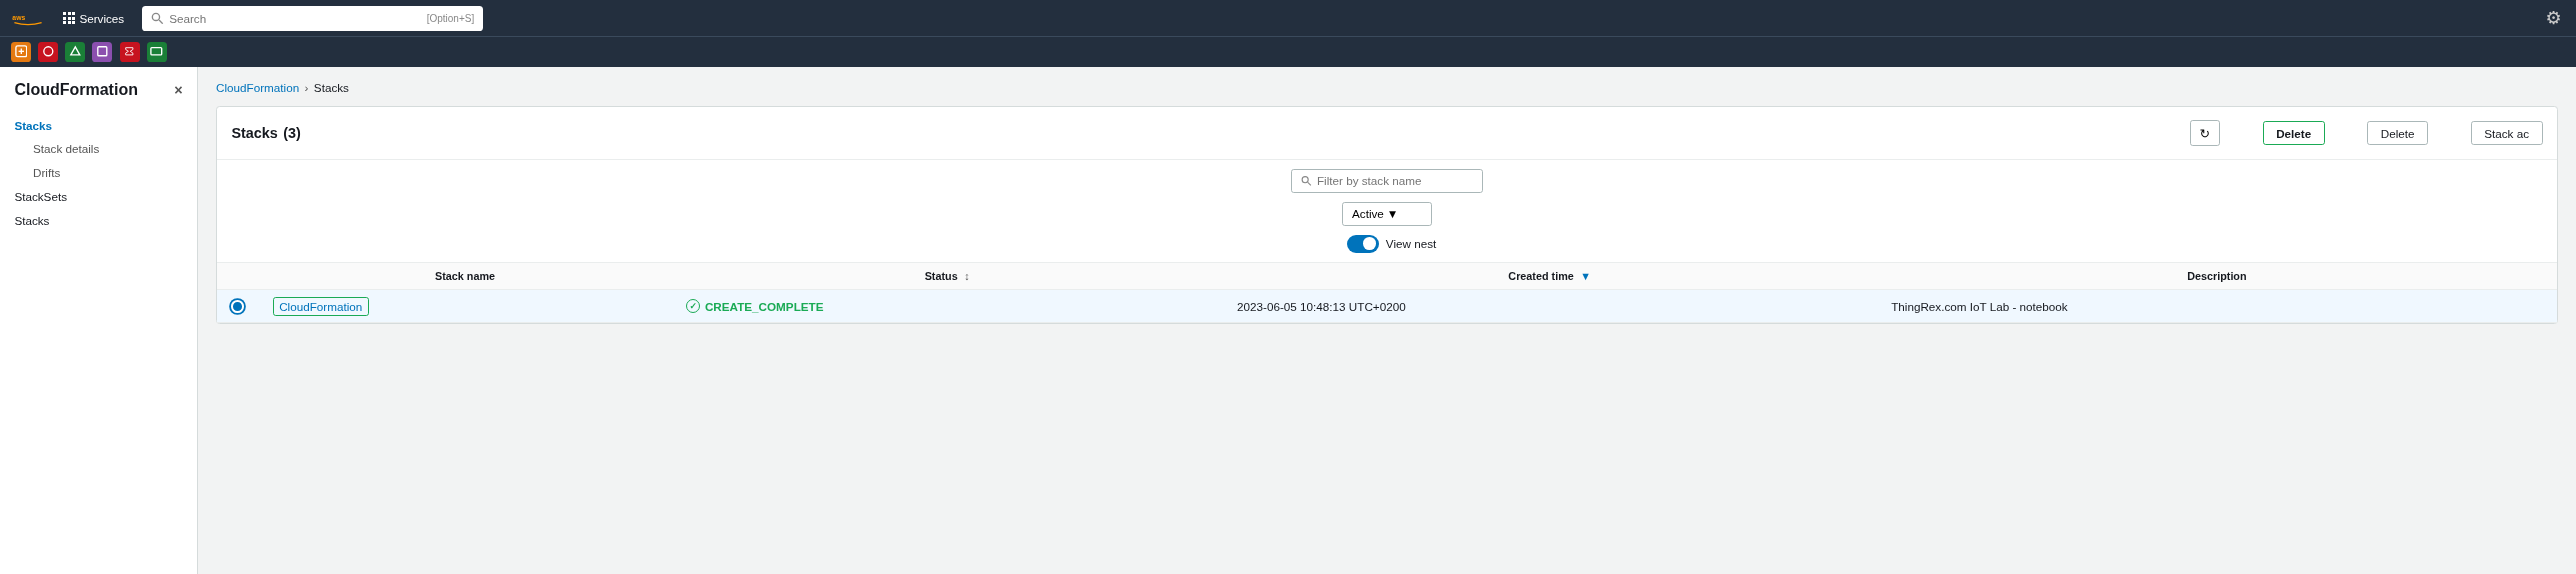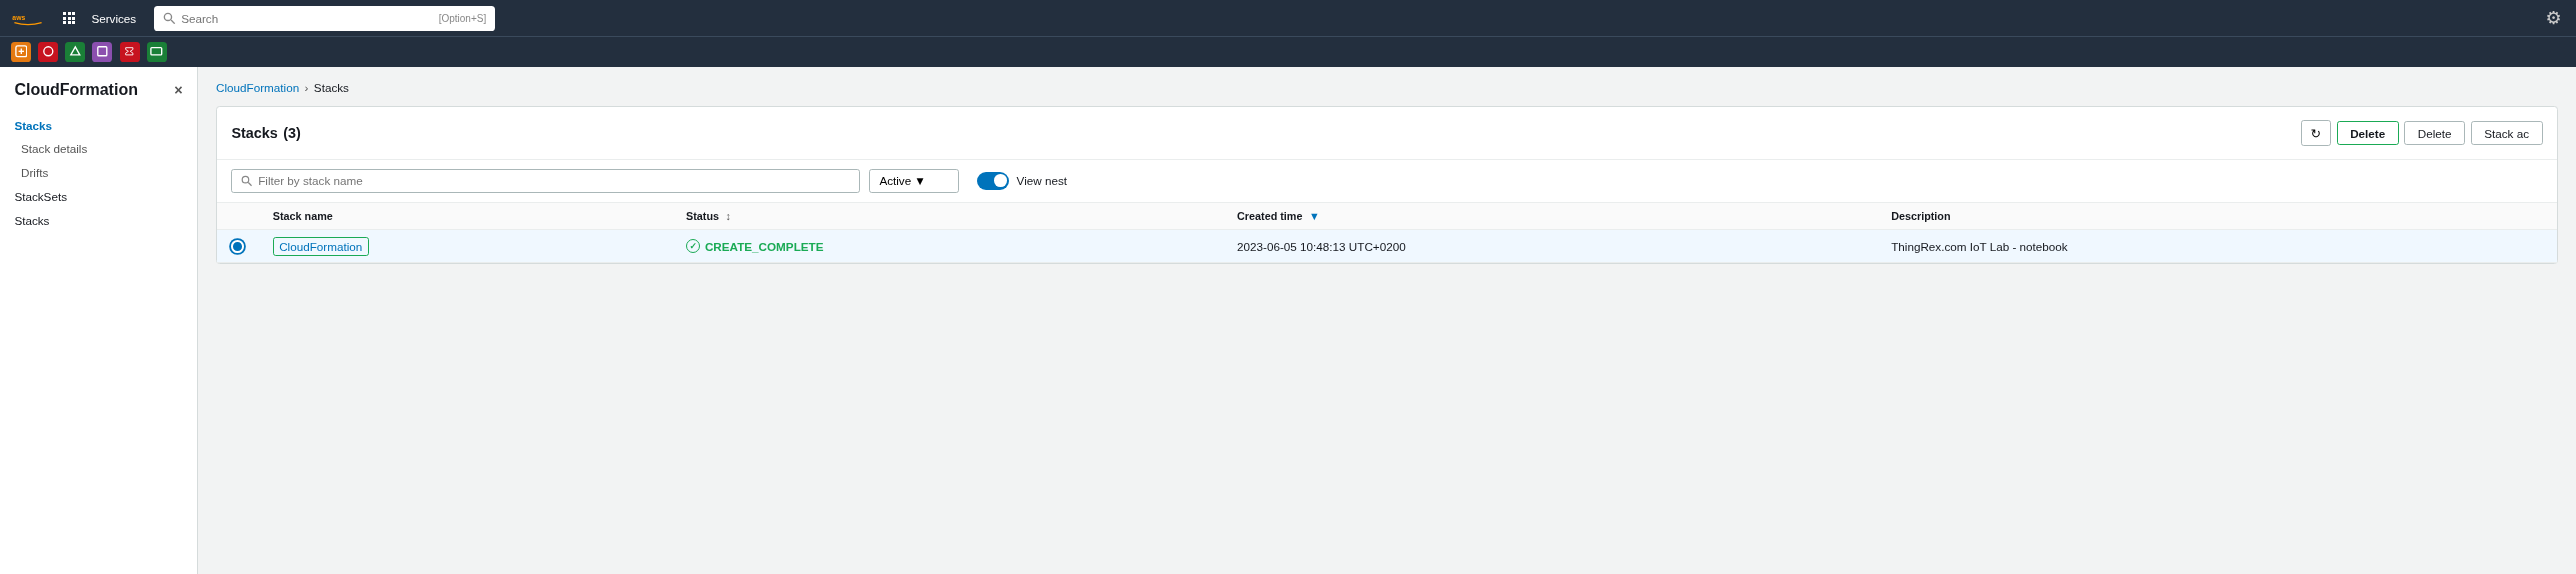--- a/index.html
+++ b/index.html
@@ -16,21 +16,21 @@
       flex-shrink: 0;
     }
     .aws-logo {
       width: 34px;
       height: 21.6px;
       flex-shrink: 0;
     }
     .services-btn {
       display: flex;
       align-items: center;
-      gap: 16px;
+      gap: 4px;
       color: #fff;
       font-size: 11.7px;
       cursor: pointer;
       padding: 3.6px 7.2px;
     }
     .grid-icon {
       display: grid;
       grid-template-columns: 1fr 1fr 1fr;
       gap: 1.8px;
       width: 12.6px;
@@ -135,21 +135,21 @@
       padding: 5.4px 14.4px;
       cursor: pointer;
       font-size: 11.7px;
       color: #16191f;
     }
     .sidebar-nav-item.active {
       color: #0073bb;
       font-weight: 700;
     }
     .sidebar-nav-item.sub {
-      padding-left: 21px;
+      padding-left: 33px;
       color: #555;
       font-weight: normal;
     }
 
     
     .content {
       flex: 1;
       padding: 14.4px 18px;
       overflow: auto;
       background: #f2f3f3;
@@ -194,20 +194,21 @@
     }
     .btn {
       padding: 4.5px 12.6px;
       border-radius: 2.7px;
       font-size: 11.7px;
       cursor: pointer;
       border: 0.9px solid #aab7b8;
       background: #fff;
       color: #16191f;
       font-weight: 500;
+      margin-left: 37px;
     }
     .btn-primary {
       background: #fff;
       border: 0.9px solid #aab7b8;
       color: #16191f;
     }
     .btn-highlighted {
       border: 1.8px solid #1aaa55;
       font-weight: 600;
     }
@@ -220,20 +221,21 @@
       font-size: 12.6px;
     }
 
     
     .filter-bar {
       display: flex;
       align-items: center;
       gap: 9px;
       padding: 9px 14.4px;
       border-bottom: 0.9px solid #eaeded;
+      flex-direction: column;
     }
     .filter-input {
       display: flex;
       align-items: center;
       border: 0.9px solid #aab7b8;
       border-radius: 2.7px;
       padding: 4.5px 9px;
       gap: 5.4px;
       flex: 1;
       max-width: 629px;
@@ -286,21 +288,21 @@
       font-size: 11.7px;
       color: #16191f;
     }
 
     
     .table {
       width: 100%;
       border-collapse: collapse;
     }
     .table th {
-      text-align: left;
+      text-align: center;
       padding: 7.2px 14.4px;
       font-size: 10.8px;
       font-weight: 700;
       color: #16191f;
       border-bottom: 1.8px solid #eaeded;
       background: #fafafa;
     }
     .table td {
       padding: 9px 14.4px;
       font-size: 11.7px;

